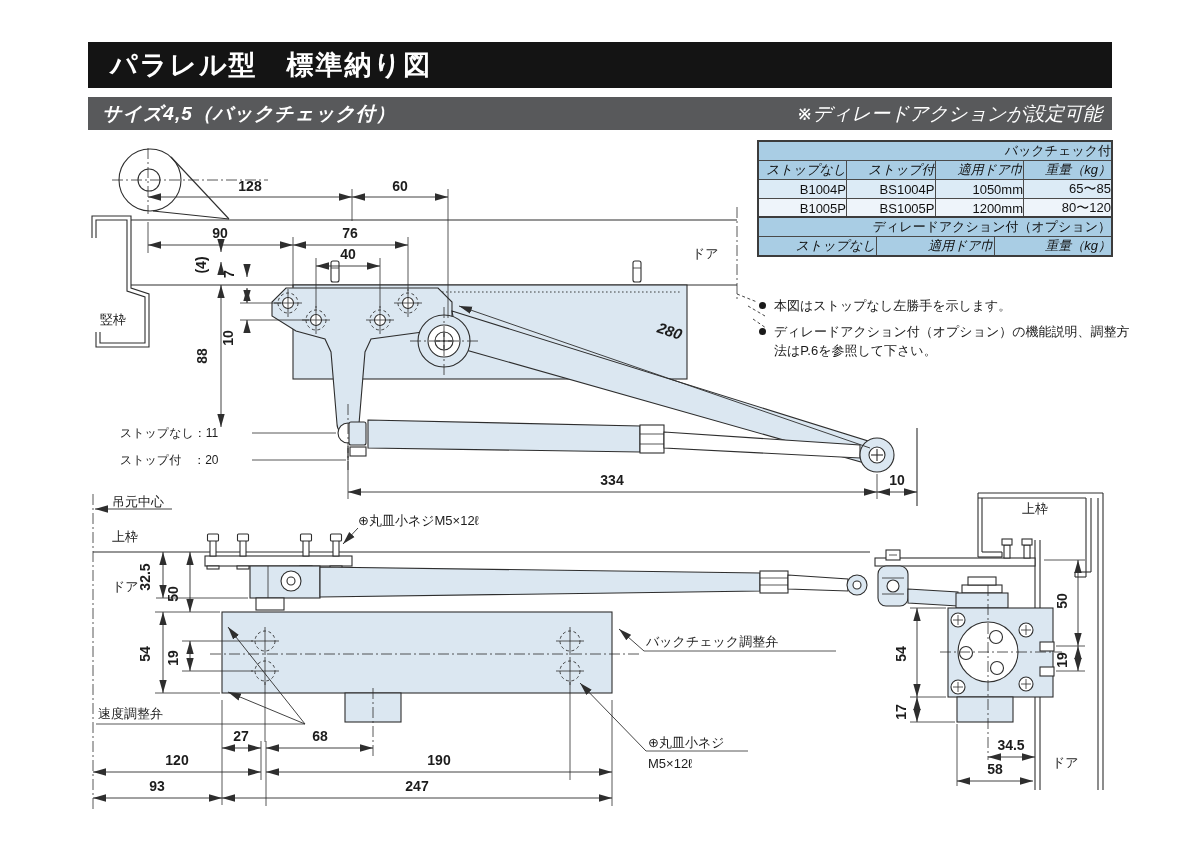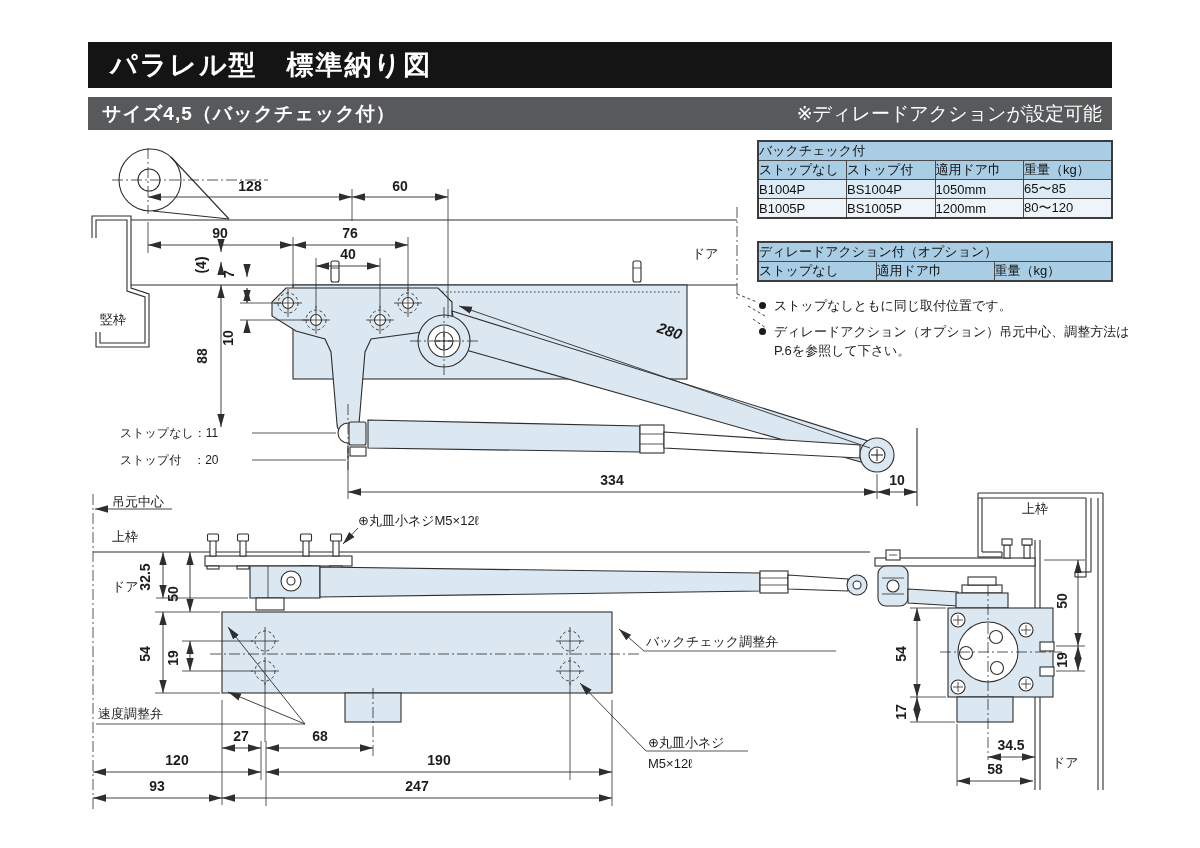--- a/index.html
+++ b/index.html
@@ -4,33 +4,33 @@
 <style>
   html,body{margin:0;padding:0;background:#fff;}
   body{width:1200px;height:848px;font-family:"Liberation Sans","DejaVu Sans",sans-serif;}
   .page{position:relative;width:1200px;height:848px;background:#ffffff;overflow:hidden;padding-left:30px;}
 
   .banner-black{position:absolute;left:88px;top:42px;width:1024px;height:46px;
     background:var(--banner_black,#141414);color:#fff;font-size:27px;font-weight:bold;
     line-height:46px;padding-left:22px;box-sizing:border-box;letter-spacing:2px;}
   .banner-gray{position:absolute;left:88px;top:97px;width:1024px;height:33px;
     background:var(--banner_gray,#58595b);color:#fff;display:flex;align-items:center;
-    justify-content:space-between;box-sizing:border-box;padding:0 10px 0 14px;}
+    justify-content:space-between;box-sizing:border-box;padding:0 10px 0 14px;font-style:italic;}
   .banner-gray .size-label{font-size:19px;font-weight:bold;letter-spacing:1px;}
   .banner-gray .size-note{font-size:19px;font-weight:500;}
 
   .spec-table{position:absolute;left:757px;width:356px;border-collapse:collapse;
     table-layout:fixed;font-size:13px;color:#111;border:2px solid #3c3c3c;}
-  .spec-table td,.spec-table th{border:1px solid #4a4a4a;text-align:left;padding:0;
+  .spec-table td,.spec-table th{border:1px solid #4a4a4a;text-align:right;padding:0;
     height:18px;font-weight:400;overflow:hidden;white-space:nowrap;}
   .spec-table .title-row th{background:var(--table_head,#a9cde4);height:17px;}
-  .spec-table .col-row th{background:var(--table_head,#a9cde4);}
+  .spec-table .col-row th{background:var(--table_head,#a9cde4);font-style:italic;}
   .spec-table .r1 td{background:var(--row1,#dcebf6);margin-left:26px;}
   .spec-table .r2 td{background:var(--row2,#eef4fa);margin-left:20px;}
-  #table1{top:140px;} #table2{top:241px;}
+  #table1{top:140px;} #table2{top:216px;}
 
   .notes{position:absolute;left:757px;top:297px;width:378px;margin:0;padding:0;
     list-style:none;font-size:13px;color:#1a1a1a;line-height:1.45;}
   .notes li{position:relative;padding-left:17px;margin-bottom:7px;}
   .notes li .dot{position:absolute;left:2px;top:5px;width:7px;height:7px;border-radius:50%;background:#1a1a1a;}
 
   svg.draw{position:absolute;left:0;top:0;}
   .ln{stroke:#2e2e2e;stroke-width:1.1;fill:none;}
   .tn{stroke:#2e2e2e;stroke-width:0.8;fill:none;}
   .cl{stroke:#2e2e2e;stroke-width:0.8;fill:none;stroke-dasharray:11 3 2 3;}
@@ -91,22 +91,22 @@
         </tr>
     <tr class="col-row">
       <th style="width:192px">ストップなし</th>
       <th style="width:84px">適用ドア巾</th>
       <th style="width:80px">重量（kg）</th>
     </tr>
   </tbody>
     </table>
 
   <ul class="notes">
-    <li><span class="dot"></span><span>ストップなしともに同じ取付位置です。</span></li>
-    <li><span class="dot"></span><span>ディレードアクション（オプション）吊元中心、調整方法はP.6を参照して下さい。</span></li>
+    <li><span class="dot"></span><span>本図はストップなし左勝手を示します。</span></li>
+    <li><span class="dot"></span><span>ディレードアクション付（オプション）の機能説明、調整方法はP.6を参照して下さい。</span></li>
   </ul>
 
   <svg class="draw" width="1200" height="848" viewBox="0 0 1200 848">
     <defs>
       <marker id="ar" viewBox="0 0 12 8" refX="12" refY="4" markerWidth="13" markerHeight="9" orient="auto-start-reverse" markerUnits="userSpaceOnUse">
         <path d="M0,0.6 L12,4 L0,7.4 Z" fill="#2e2e2e"></path>
       </marker>
     </defs>
 
     <g>

